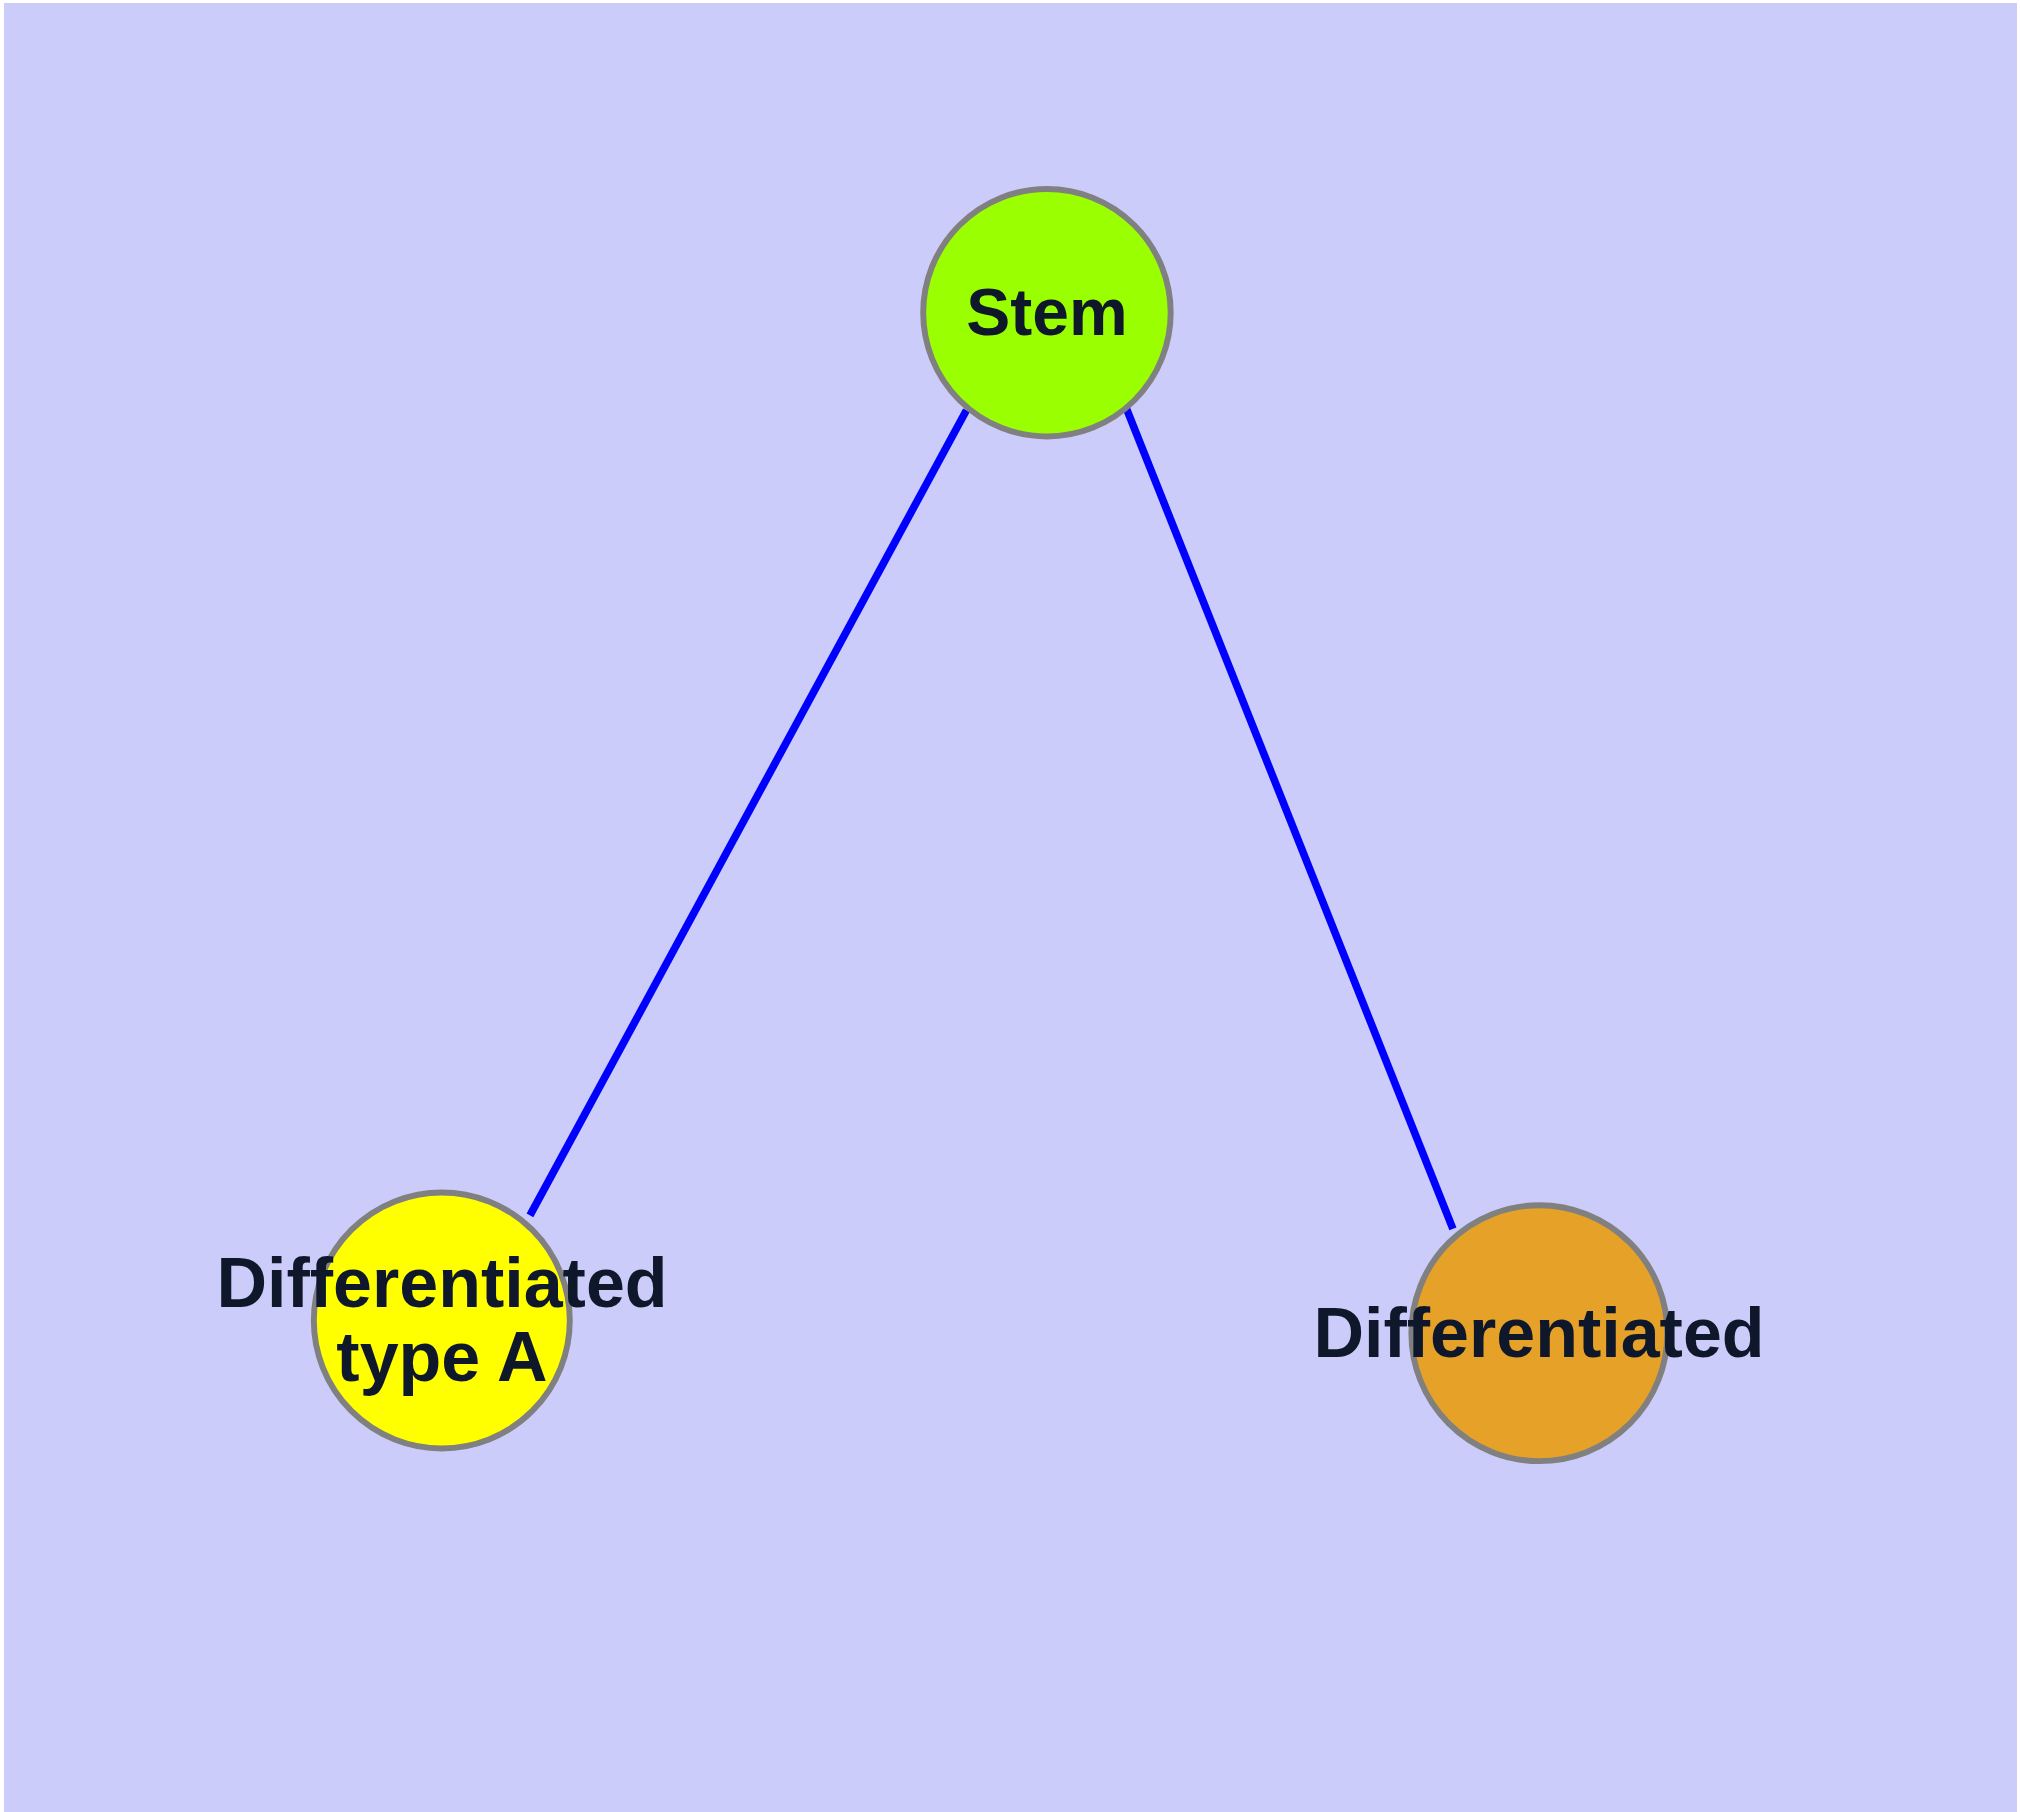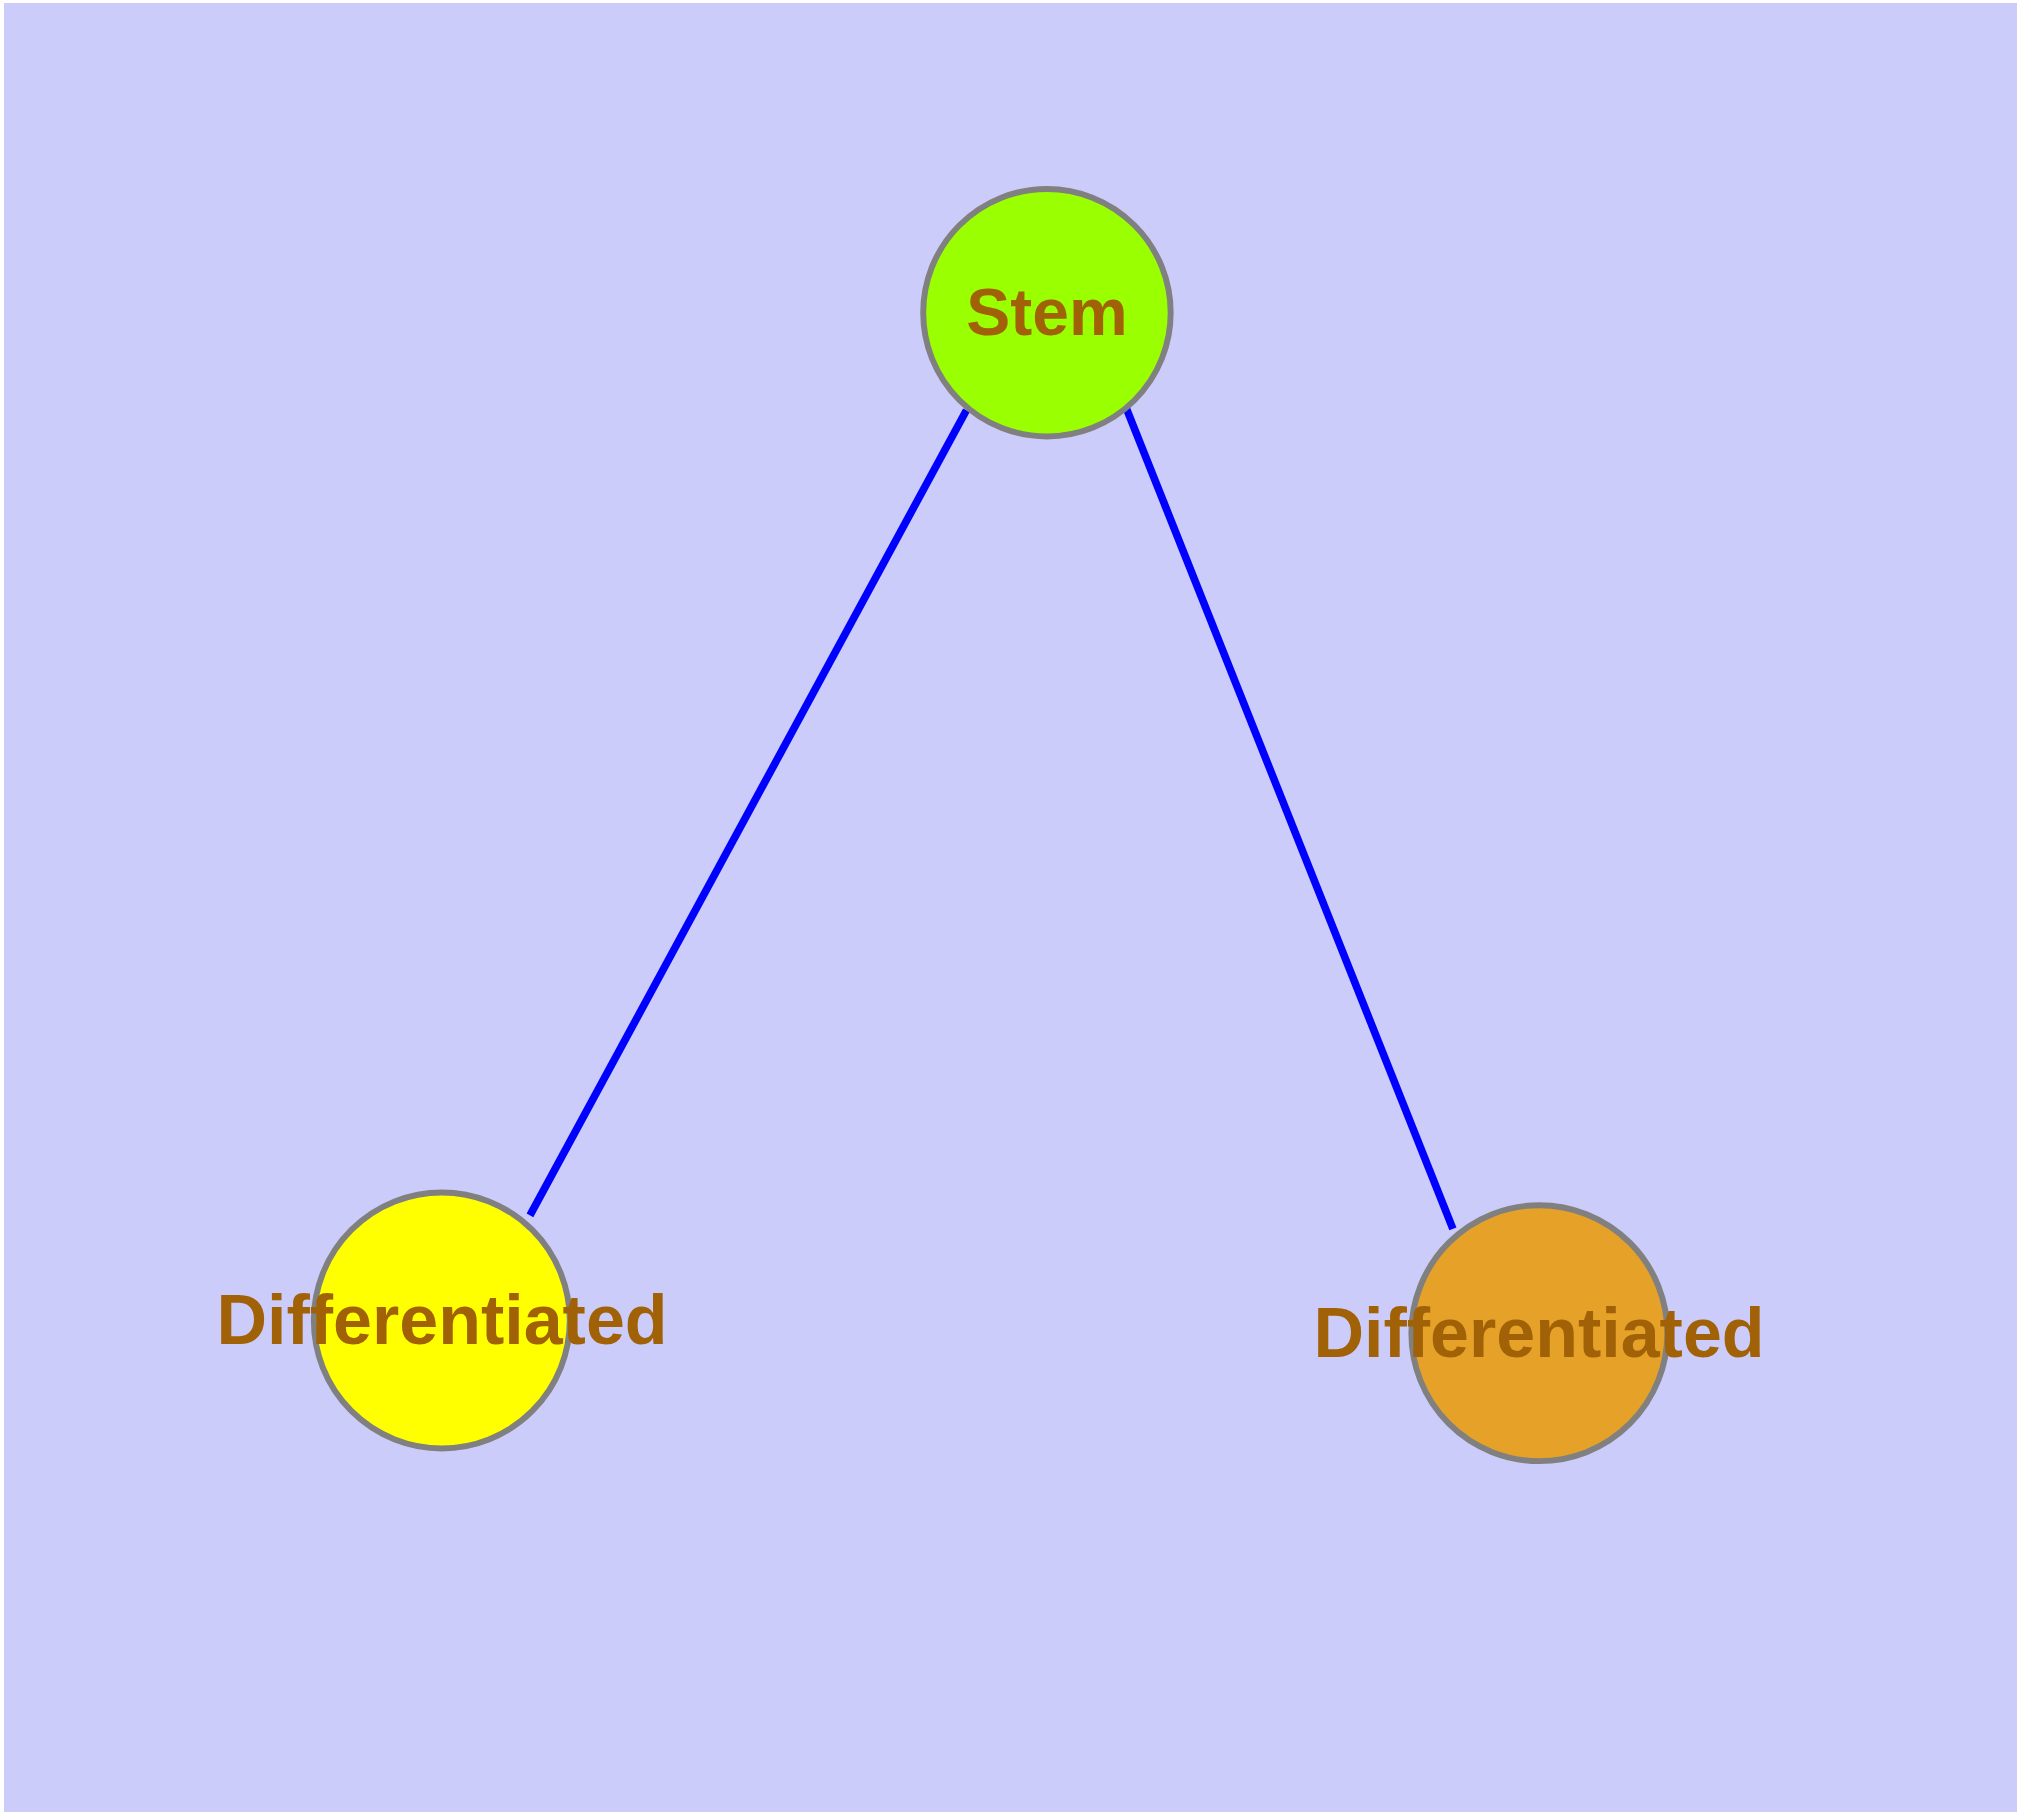--- a/index.html
+++ b/index.html
@@ -26,21 +26,21 @@
   #graph-svg {
     position: absolute;
     left: 0;
     top: 0;
     width: 2021px;
     height: 1812px;
     overflow: visible;
   }
   .node-label {
     position: absolute;
-    color: #a16207;
+    color: #0f172a;
     font-family: "Liberation Sans", sans-serif;
     font-weight: bold;
     text-align: center;
     white-space: pre;
     line-height: 1.06;
     pointer-events: none;
     transform: translate(-50%, -50%);
   }
   .label-stem { font-size: 66px; }
   .label-big  { font-size: 70px; }
@@ -58,17 +58,17 @@
     </g>
     <g>
       <circle cx="1235" cy="369" r="146" fill="#9aff00" stroke="#808080" stroke-width="7"></circle>
       <circle cx="521" cy="1558" r="151" fill="#ffff00" stroke="#808080" stroke-width="7"></circle>
       <circle cx="1816" cy="1573" r="151" fill="#e5a128" stroke="#808080" stroke-width="7"></circle>
     </g>
   </svg>
 
   <div class="node-label label-stem" style="left:1047px; top:313px;">Stem</div>
 
-  <div class="node-label label-big" style="left:442px; top:1320px;"><span>Differentiated</span><br></div>
+  <div class="node-label label-big" style="left:442px; top:1320px;"><span>Differentiated</span><br><span>type A</span></div>
 
   <div class="node-label label-big" style="left:1539px; top:1333px;"><span>Differentiated</span><br></div>
 </div>
 
 
 </body></html>

